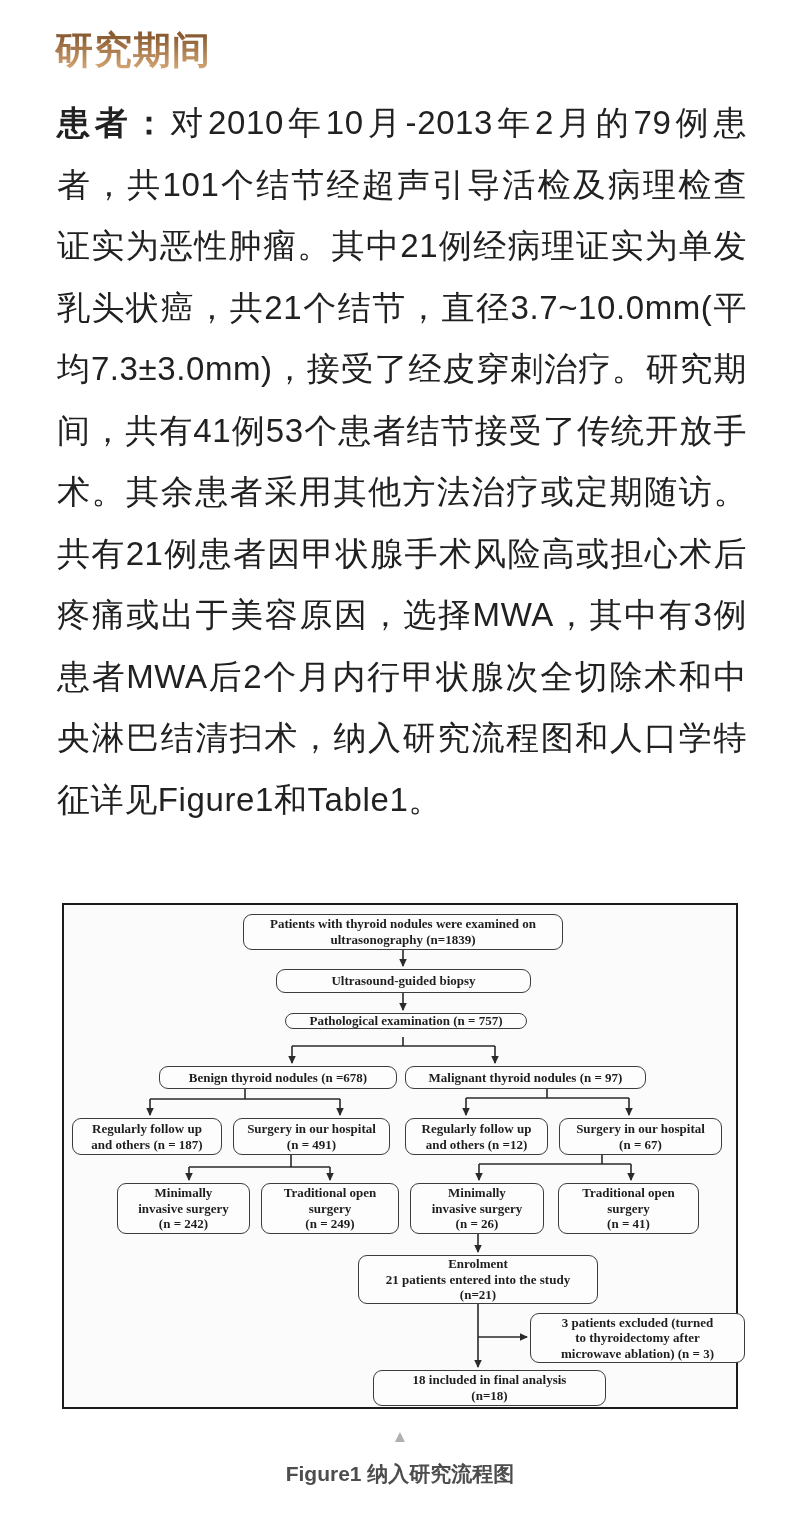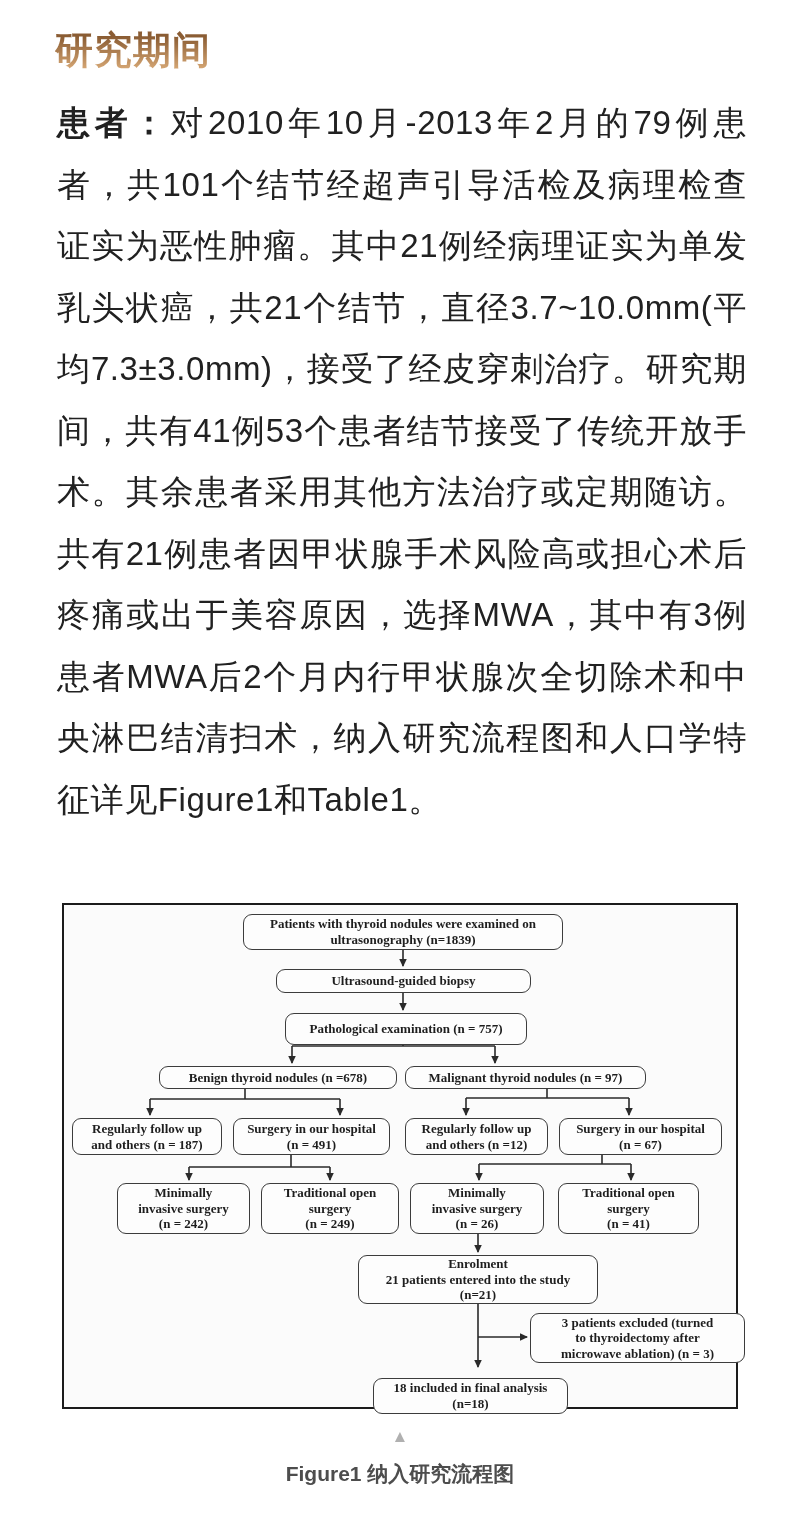--- a/index.html
+++ b/index.html
@@ -97,21 +97,21 @@
         <path d="M567,259 V275" marker-end="url(#ah)"></path>
         <path d="M414,329 V347" marker-end="url(#ah)"></path>
         <path d="M414,399 V462" marker-end="url(#ah)"></path>
         <path d="M414,432 H463" marker-end="url(#ah)"></path>
       </g>
     </svg>
     <div>
         <div class="fc-box" style="left: 179px; top: 9px; width: 320px; height: 36px;">Patients with thyroid nodules were examined on
 ultrasonography (n=1839)</div>
         <div class="fc-box" style="left: 212px; top: 64px; width: 255px; height: 24px;">Ultrasound-guided biopsy</div>
-        <div class="fc-box" style="left: 221px; top: 108px; width: 242px; height: 32px;">Pathological examination (n = 757)</div>
+        <div class="fc-box" style="left: 221px; top: 108px; width: 242px; height: 16px;">Pathological examination (n = 757)</div>
         <div class="fc-box" style="left: 95px; top: 161px; width: 238px; height: 23px; text-align: center;">Benign thyroid nodules (n =678)</div>
         <div class="fc-box" style="left: 341px; top: 161px; width: 241px; height: 23px;">Malignant thyroid nodules (n = 97)</div>
         <div class="fc-box" style="left: 8px; top: 213px; width: 150px; height: 37px;">Regularly follow up
 and others (n = 187)</div>
         <div class="fc-box" style="left: 169px; top: 213px; width: 157px; height: 37px;">Surgery in our hospital
 (n = 491)</div>
         <div class="fc-box" style="left: 341px; top: 213px; width: 143px; height: 37px;">Regularly follow up
 and others (n =12)</div>
         <div class="fc-box" style="left: 495px; top: 213px; width: 163px; height: 37px;">Surgery in our hospital
 (n = 67)</div>
@@ -126,21 +126,21 @@
 (n = 26)</div>
         <div class="fc-box" style="left: 494px; top: 278px; width: 141px; height: 51px;">Traditional open
 surgery
 (n = 41)</div>
         <div class="fc-box" style="left: 294px; top: 350px; width: 240px; height: 49px;">Enrolment
 21 patients entered into the study
 (n=21)</div>
         <div class="fc-box" style="left: 466px; top: 408px; width: 215px; height: 50px;">3 patients excluded (turned
 to thyroidectomy after
 microwave ablation) (n = 3)</div>
-        <div class="fc-box" style="left: 309px; top: 465px; width: 195px; height: 36px; margin-top: 8px;">18 included in final analysis
+        <div class="fc-box" style="left: 309px; top: 465px; width: 233px; height: 36px;">18 included in final analysis
 (n=18)</div>
       </div>
   </div>
 
   <div class="collapse-btn"><span>▲</span></div>
 
   <div class="caption">Figure1 纳入研究流程图</div>
 
 </div>
 

